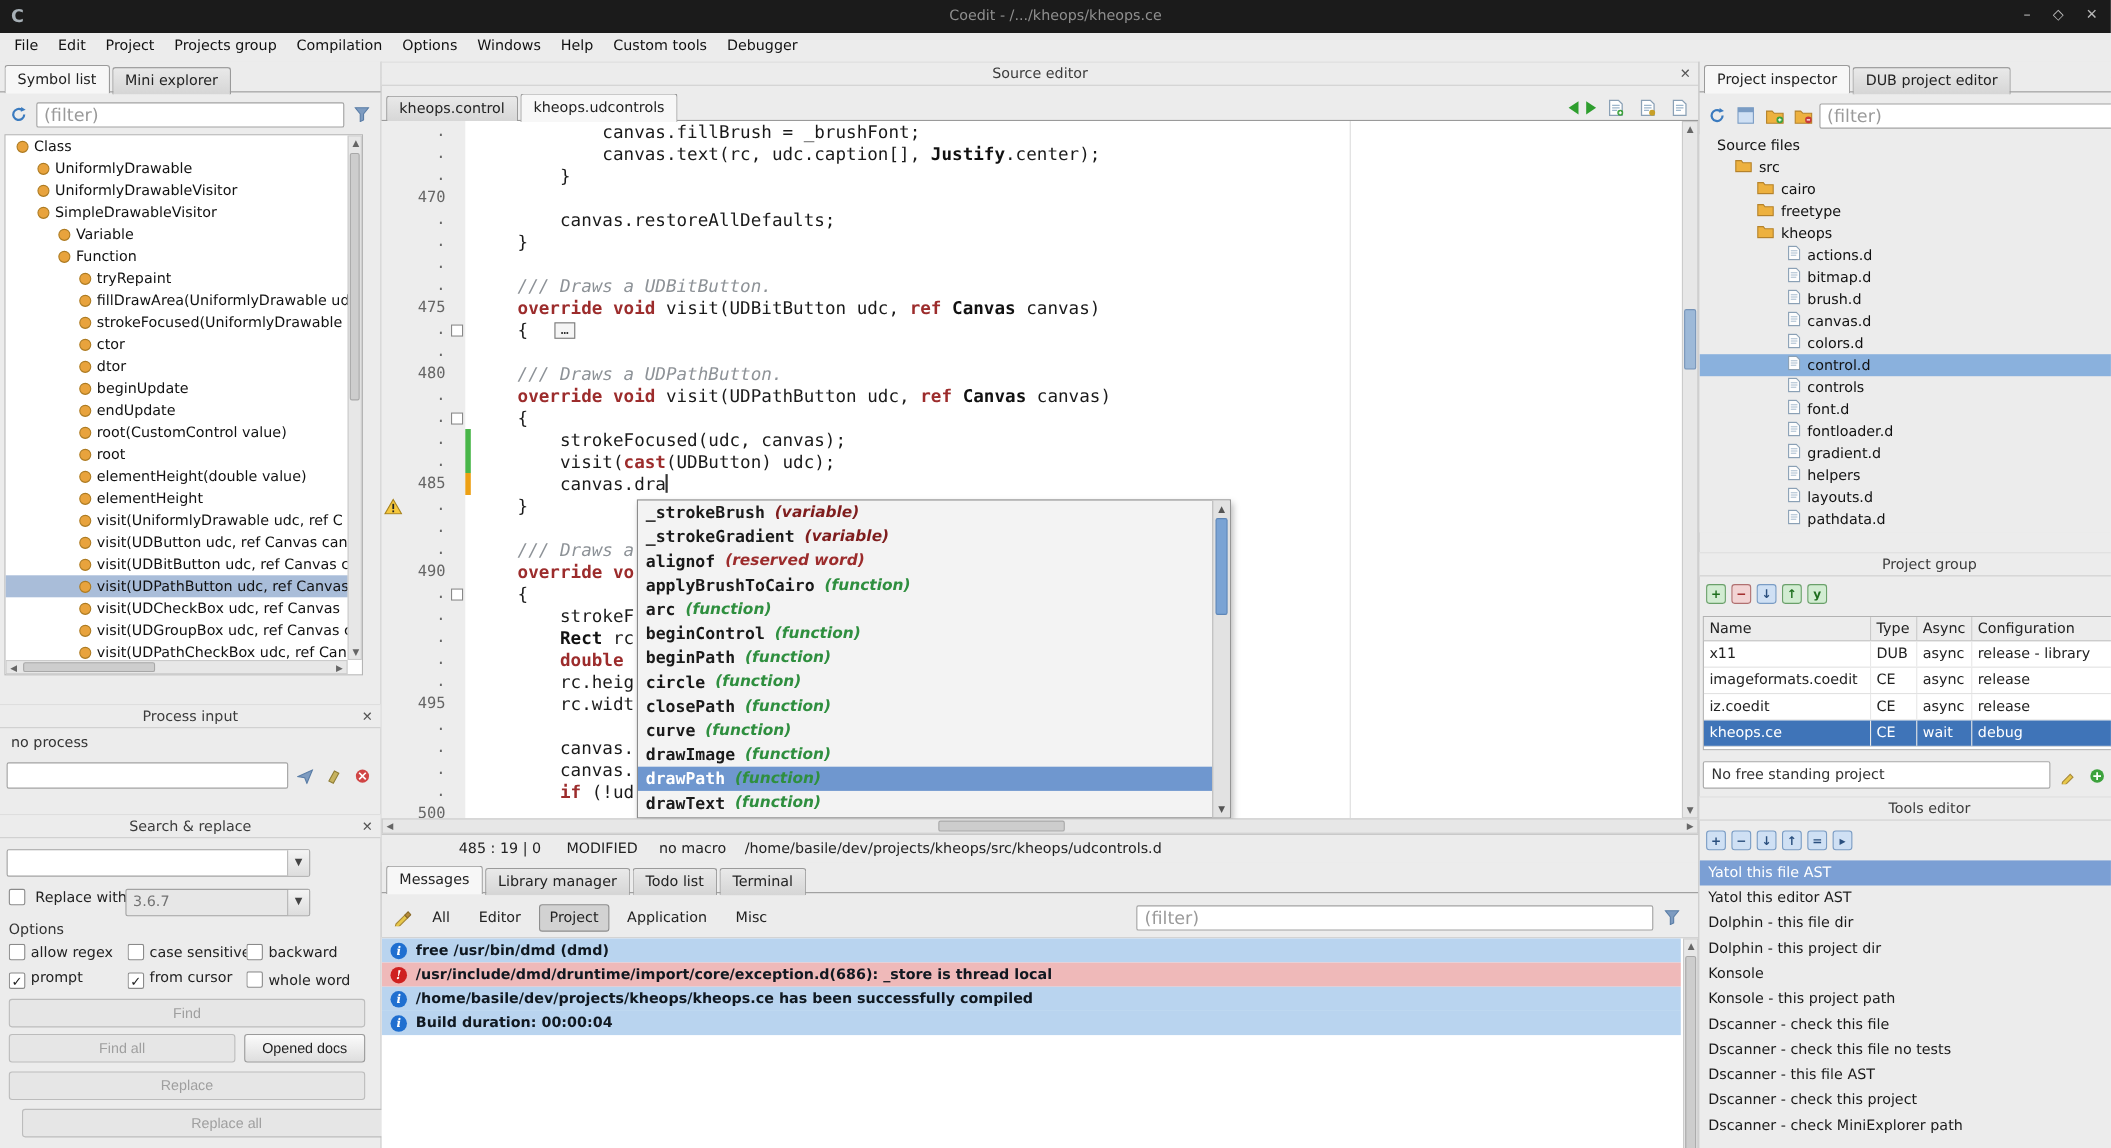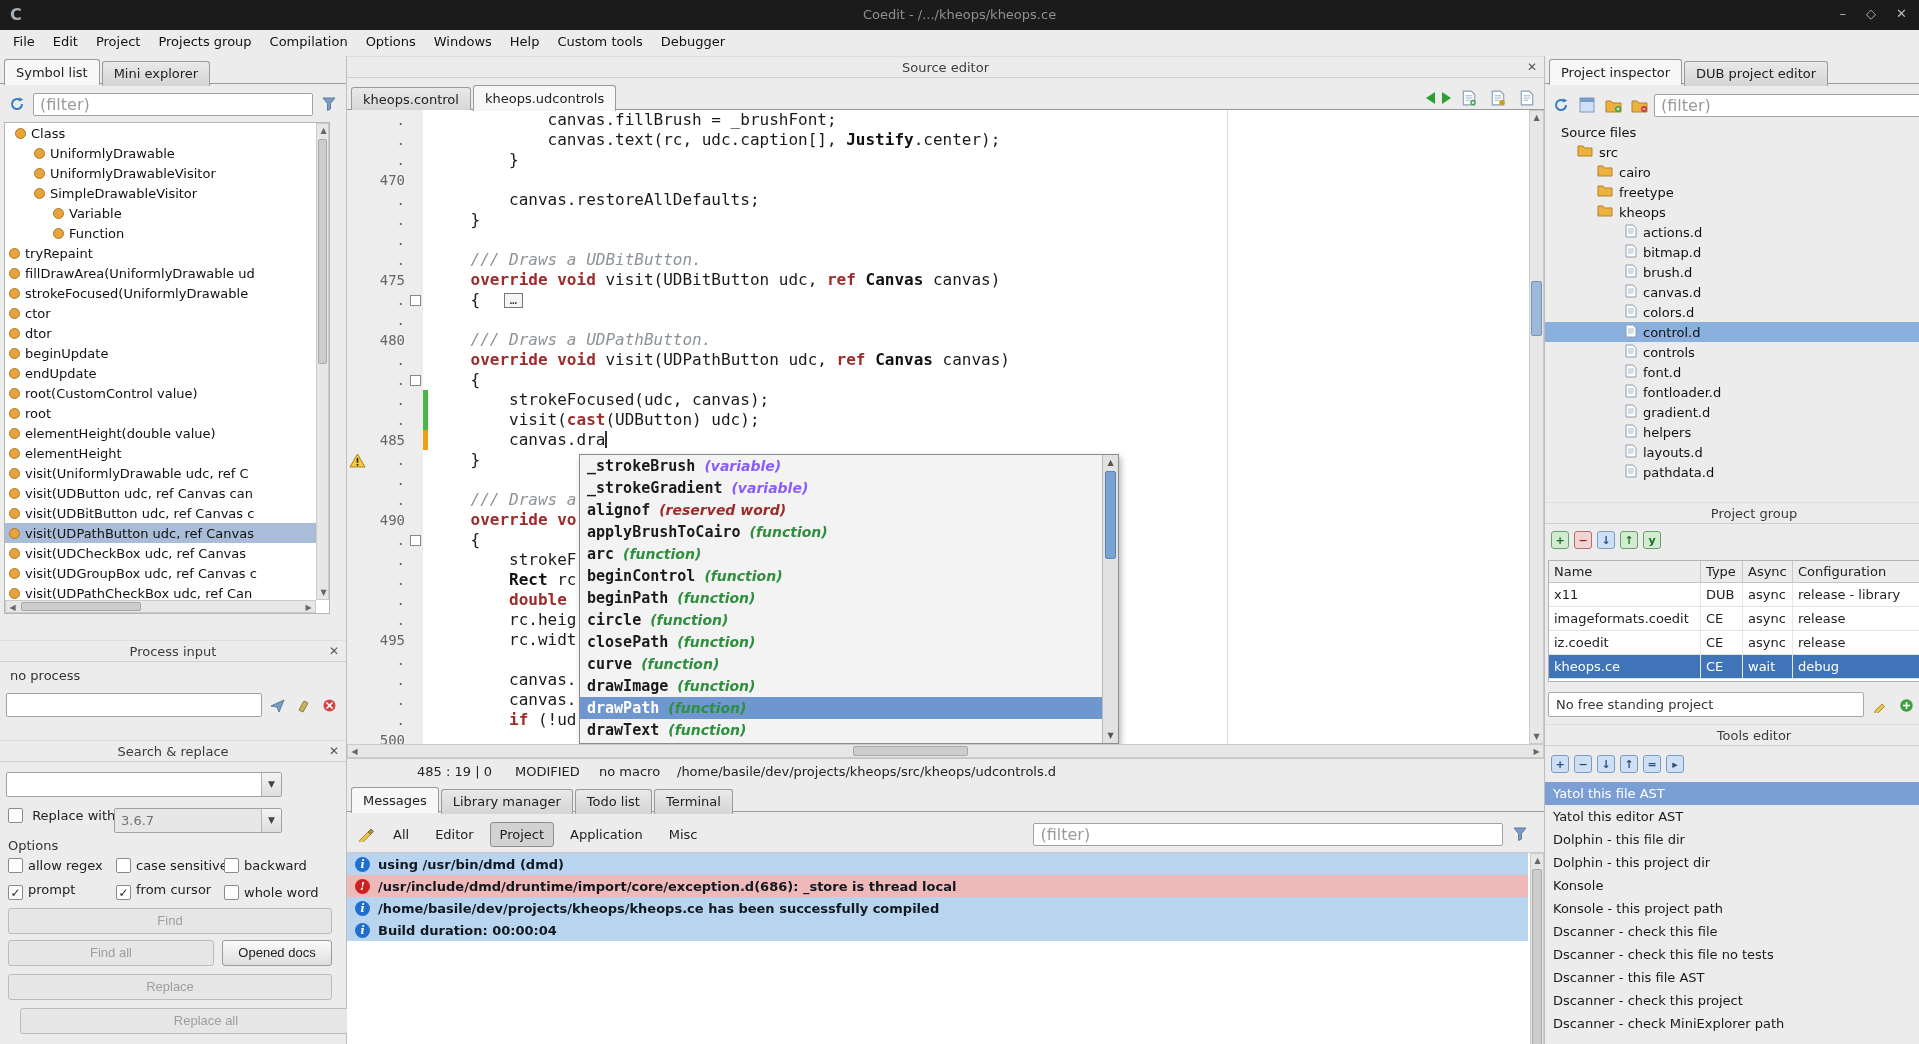--- a/index.html
+++ b/index.html
@@ -43,21 +43,21 @@
   .sb .th{position:absolute;background:#cdcdcd;border:1px solid #a8a8a8;border-radius:2px;}
   .sb .a{position:absolute;font-size:8px;color:#666;width:13px;height:13px;text-align:center;line-height:13px;}
 
   
   .panel-left{position:absolute;left:0;top:0;width:347px;bottom:0;background:#ececec;border-right:1px solid #bdbdbd;}
   .lp-toolbar{position:absolute;left:0;top:32px;right:0;height:32px;display:flex;align-items:center;gap:5px;padding:0 6px;}
   .symtree{position:absolute;left:4px;top:66px;width:326px;height:492px;background:#fff;border:1px solid #b5b5b5;overflow:hidden;}
   .symtree .row{display:flex;align-items:center;height:20px;font-size:13px;color:#111;white-space:nowrap;overflow:hidden;}
   .symtree .row.sel{background:#a9bdd9;}
   .sym-ic{width:11px;height:11px;border-radius:50%;background:#e8a33d;border:1px solid #ad7b22;margin-right:5px;flex:none;}
-  .symtree .d0{padding-left:6px;} .symtree .d1{padding-left:25px;} .symtree .d2{padding-left:44px;} .symtree .d3{}
+  .symtree .d0{padding-left:6px;} .symtree .d1{padding-left:25px;} .symtree .d2{padding-left:44px;} .symtree .d3{padding-left:63px;}
 
   .proc-status{position:absolute;left:10px;top:612px;font-size:13px;color:#333;}
   .proc-row{position:absolute;left:6px;top:636px;right:6px;height:26px;display:flex;align-items:center;gap:4px;}
   .proc-row input{flex:1;height:24px;}
 
   .srch-combo{position:absolute;left:6px;top:716px;width:276px;height:25px;}
   .combo{position:relative;border:1px solid #a2a2a2;border-radius:2px;background:#fff;height:100%;}
   .combo .val{position:absolute;left:6px;top:4px;font-size:13px;color:#222;}
   .combo .dd{position:absolute;right:0;top:0;bottom:0;width:20px;border-left:1px solid #b5b5b5;background:linear-gradient(#f4f4f4,#ddd);
              text-align:center;font-size:9px;color:#444;line-height:23px;}
@@ -99,21 +99,21 @@
   .s-caret{display:inline-block;width:2px;height:17px;background:#333;vertical-align:-3px;}
   .s-fold{display:inline-block;border:1px solid #777;background:#f5f5f5;font-size:12px;line-height:13px;padding:0 5px;margin-left:14px;vertical-align:1px;color:#333;}
 
   
   .popup{position:absolute;left:232px;top:344px;width:540px;height:290px;background:#f3f3f3;border:1px solid #8c8c8c;
          box-shadow:2px 3px 6px rgba(0,0,0,.28);z-index:5;}
   .pop-list{position:absolute;left:0;top:0;right:16px;bottom:0;overflow:hidden;}
   .pop-row{height:22px;display:flex;align-items:center;padding-left:7px;font:15px "DejaVu Sans Mono",monospace;white-space:nowrap;}
   .pi-name{font-weight:bold;color:#1a1a1a;}
   .pi-kind{font-style:italic;font-weight:bold;margin-left:9px;font-size:14px;font-family:"DejaVu Sans",sans-serif;}
-  .pop-row.variable .pi-kind{color:#8b5cf6;}
+  .pop-row.variable .pi-kind{color:#7f1d1d;}
   .pop-row.reserved .pi-kind{color:#9c2c2c;}
   .pop-row.function .pi-kind{color:#2f8f3f;}
   .pop-row.sel{background:#6f97cf;}
   .pop-row.sel .pi-name{color:#fff;}
   .pop-sb{position:absolute;right:0;top:0;bottom:0;width:16px;background:#e2e2e2;border-left:1px solid #bbb;}
   .pop-sb .a{position:absolute;left:1px;width:13px;height:13px;font-size:8px;color:#555;text-align:center;line-height:13px;}
   .pop-sb .th{position:absolute;left:2px;width:11px;background:#7aa3d4;border:1px solid #5d86b8;border-radius:2px;}
 
   .ed-hscroll{left:0;top:688px;right:0;height:14px;}
   .statusbar{position:absolute;left:0;top:702px;right:0;height:26px;background:#ececec;border-top:1px solid #c6c6c6;font-size:13px;color:#222;}
@@ -993,21 +993,21 @@
             </svg>
         </span>
       </div>
 
       <div class="msg-area">
         <div>
 
 
             <div class="msg-row info">
               <span class="mic"></span>
-              <span>using /usr/bin/dmd (dmd)</span>
+              <span>free /usr/bin/dmd (dmd)</span>
             </div>
 
             <div class="msg-row error">
               <span class="mic"></span>
               <span>/usr/include/dmd/druntime/import/core/exception.d(686): _store is thread local</span>
             </div>
 
             <div class="msg-row info">
               <span class="mic"></span>
               <span>/home/basile/dev/projects/kheops/kheops.ce has been successfully compiled</span>

